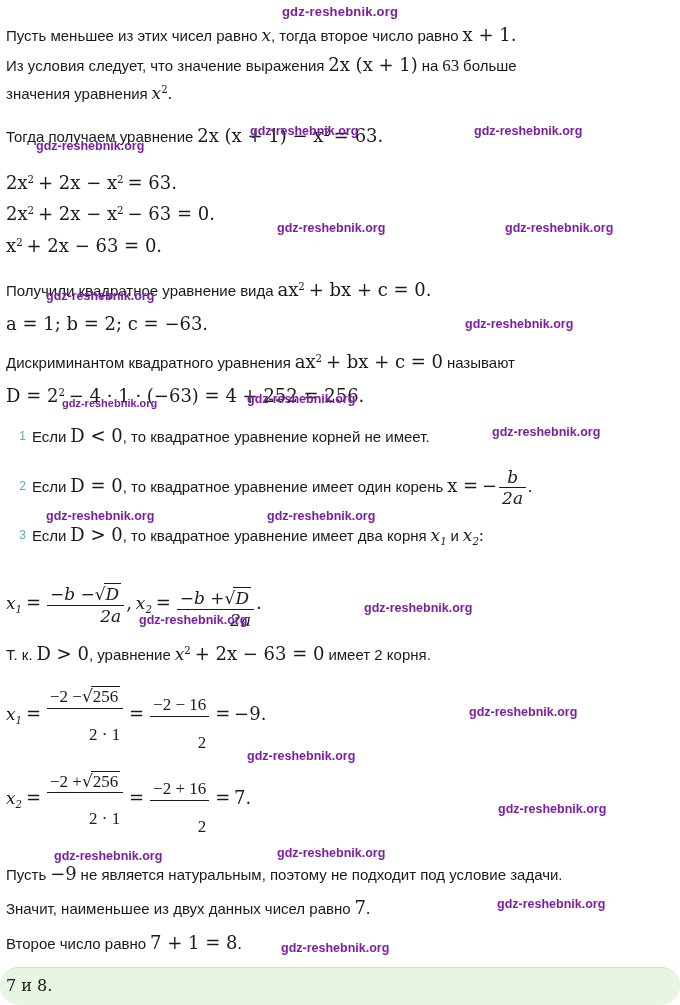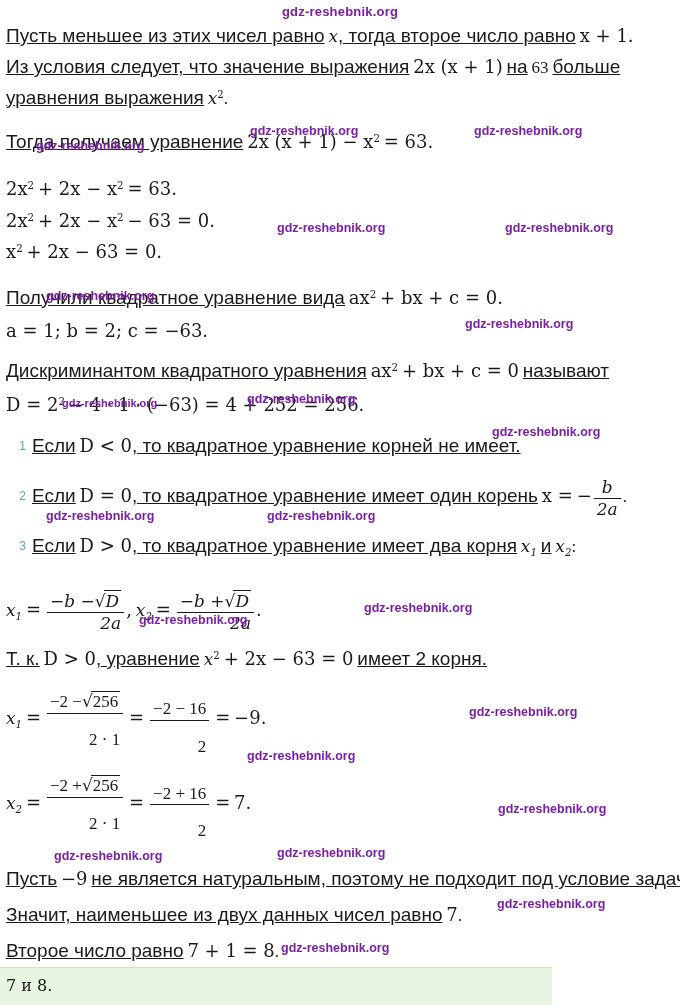--- a/index.html
+++ b/index.html
@@ -95,22 +95,21 @@
   .sqrt .rad {
     font-size: 17px;
   }
   .sqrt .radicand {
     border-top: 1.2px solid #1a1a1a;
     padding: 0 2px;
     margin-left: -2px;
   }
   .txt {
     font-family: "Liberation Sans", sans-serif;
-    font-size: 19px;
-    text-decoration: underline;
+    font-size: 15px;
   }
   .num-marker {
     color: #5aa9b5;
     font-family: "Liberation Sans", sans-serif;
     font-size: 12px;
     display: inline-block;
     width: 16px;
     text-align: right;
     margin-right: 6px;
     vertical-align: 2px;
@@ -128,24 +127,25 @@
     pointer-events: none;
     z-index: 5;
   }
   .wm.small {
     font-size: 11px;
   }
   .answer-bar {
     position: absolute;
     left: 0;
     bottom: 0;
-    width: 552px;
+    width: 680px;
     height: 37px;
     background: #e8f5e2;
     border-top: 1px solid #cfe3c6;
+    border-radius: 19px;
   }
   .answer-text {
     position: absolute;
     left: 6px;
     top: 8px;
     font-family: "DejaVu Serif", serif;
     font-size: 16px;
     color: #1a1a1a;
   }
   .block {
@@ -172,21 +172,21 @@
 
     <div class="line block" style="margin-top:7px;">
       <span class="txt">Из условия следует, что значение выражения</span>
       <span class="mbig">2x (x + 1)</span>
       <span class="txt">на</span>
       <span class="mn">63</span>
       <span class="txt">больше</span>
     </div>
 
     <div class="line block" style="margin-top:7px;">
-      <span class="txt">уравнения выражения</span>
+      <span class="txt">значения уравнения</span>
       <span class="mi">x</span><span class="sup">2</span><span class="mn">.</span>
     </div>
 
     <div class="line block" style="margin-top:21px;">
       <span class="txt">Тогда получаем уравнение</span>
       <span class="mbig">2x (x + 1) − x</span><span class="sup">2</span>
       <span class="mbig">= 63.</span>
     </div>
 
     <div class="line block" style="margin-top:24px;">
@@ -251,21 +251,21 @@
 
     <div class="line block" style="margin-top:32px;">
       <span class="mi">x</span><span class="sub">1</span>
       <span class="mbig">=</span>
       <span class="frac" style="font-size:16px;">
         <span class="num"><span class="mi">−b −</span><span class="sqrt"><span class="rad">√</span><span class="radicand mi">D</span></span></span>
         <span class="den mi">2a</span>
       </span><span class="mbig">,</span>
       <span class="mi">x</span><span class="sub">2</span>
       <span class="mbig">=</span>
-      <span class="frac" style="font-size:16px;">
+      <span class="frac" style="font-size:16px;margin-top:8px;">
         <span class="num"><span class="mi">−b +</span><span class="sqrt"><span class="rad">√</span><span class="radicand mi">D</span></span></span>
         <span class="den mi">2a</span>
       </span><span class="mbig">.</span>
     </div>
 
     <div class="line block" style="margin-top:14px;">
       <span class="txt">Т. к.</span>
       <span class="mbig">D &gt; 0</span><span class="txt">, уравнение</span>
       <span class="mi">x</span><span class="sup">2</span>
       <span class="mbig">+ 2x − 63 = 0</span>

